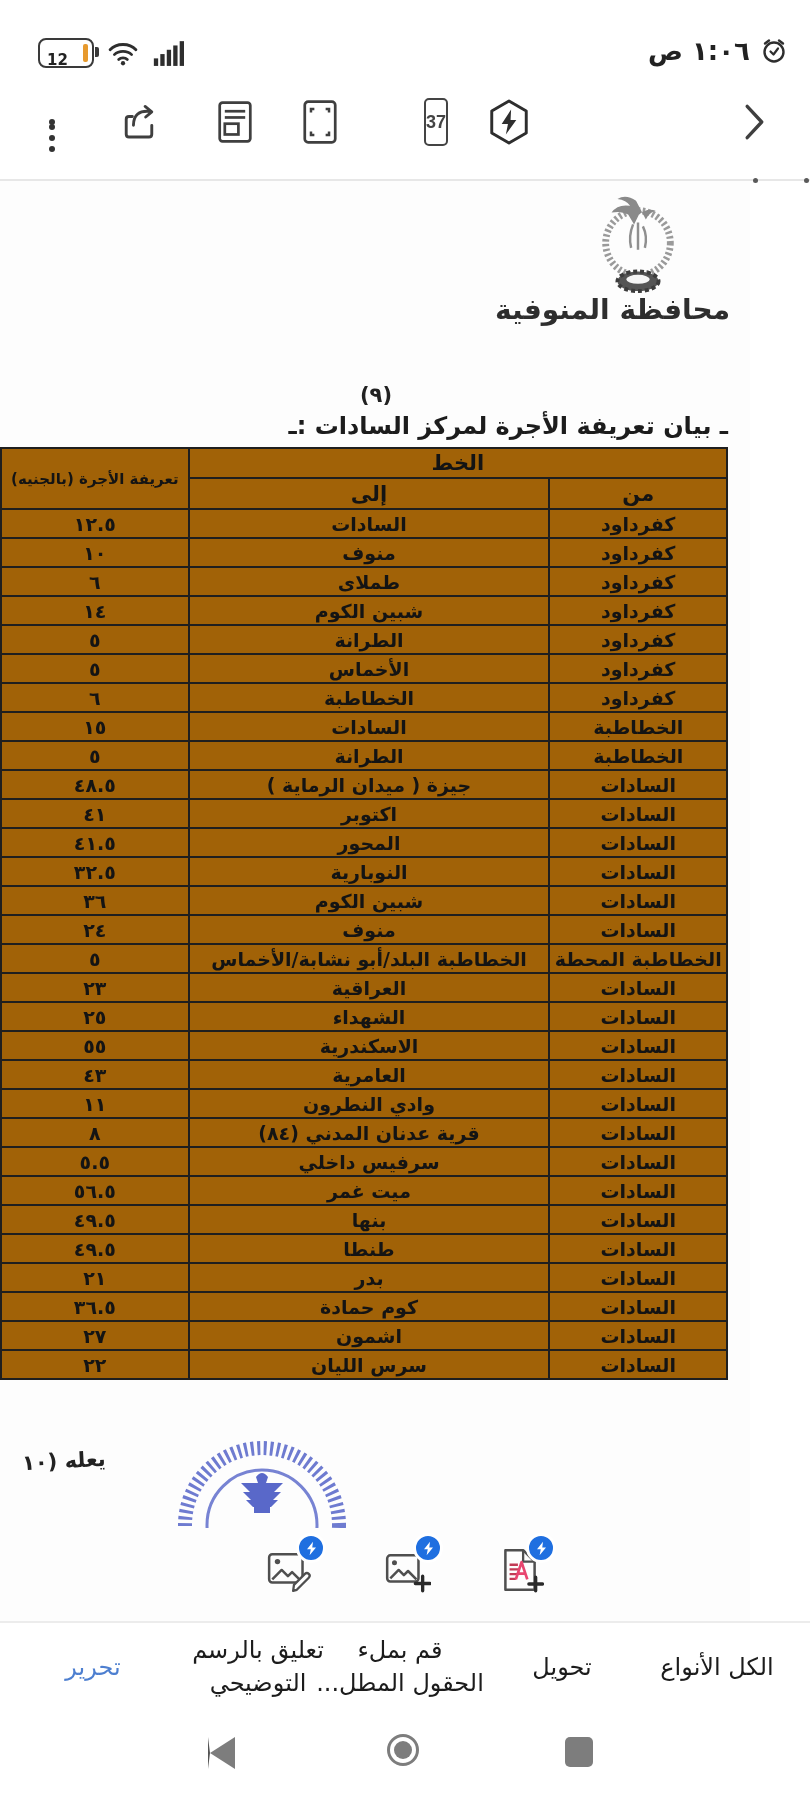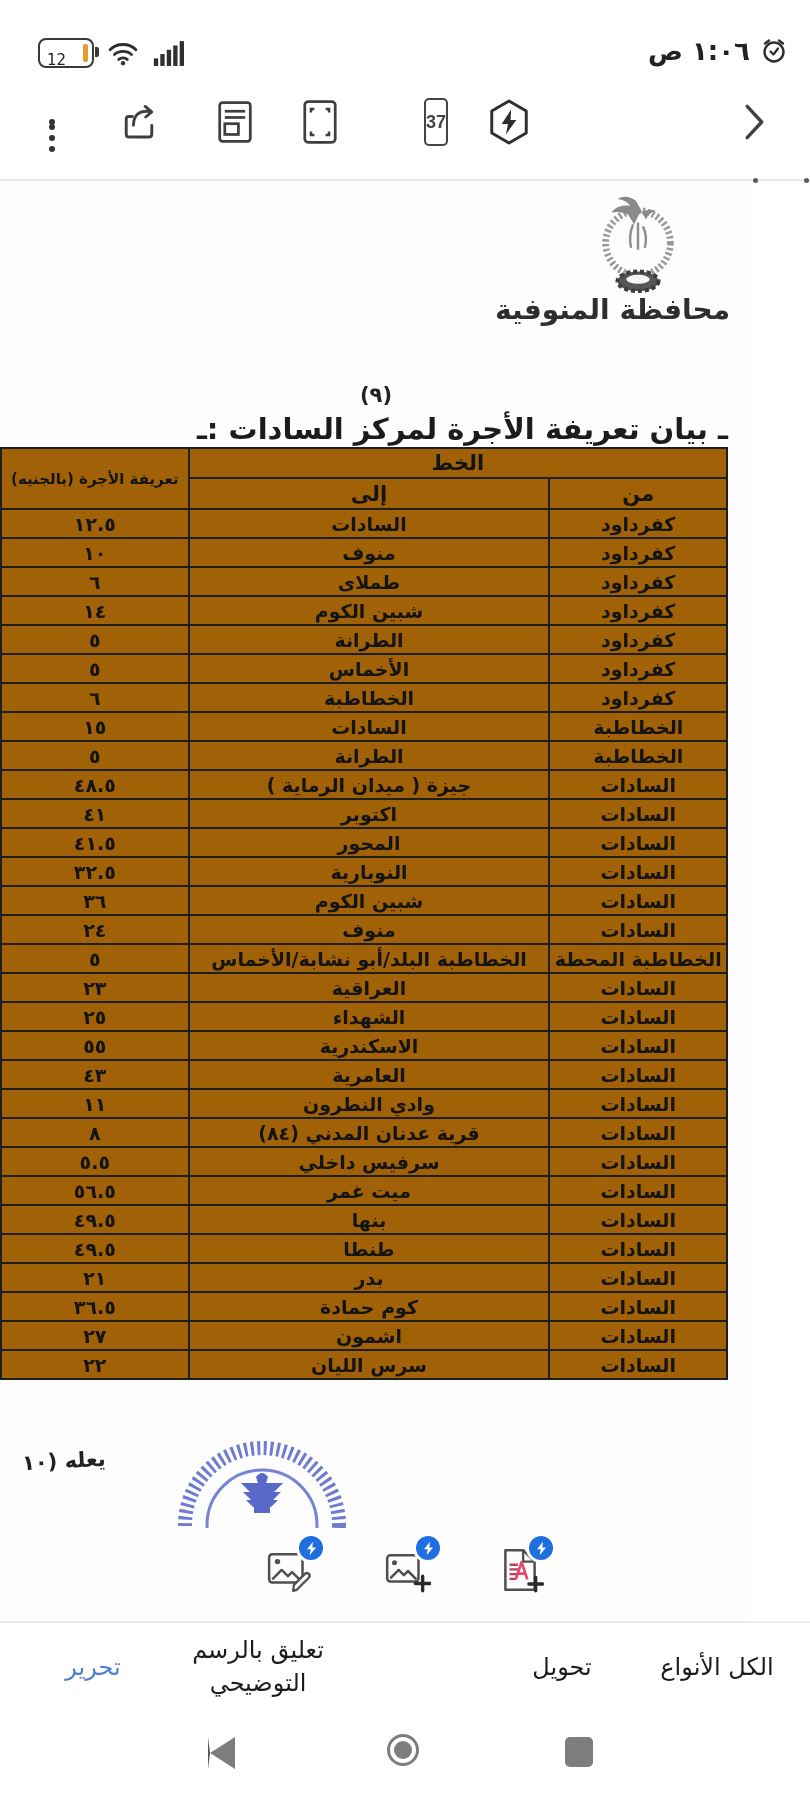--- a/index.html
+++ b/index.html
@@ -2,38 +2,38 @@
 <html lang="ar"><head>
 <meta charset="utf-8">
 <style>
   html,body{margin:0;padding:0;background:#fff;}
   body{font-family:"DejaVu Sans","Liberation Sans",sans-serif;}
   #screen{position:relative;width:810px;height:1800px;background:#fff;overflow:hidden;margin:0 auto;}
 
   
   .status-left{position:absolute;left:38px;top:38px;display:flex;align-items:center;gap:12px;}
   .battery{position:relative;width:52px;height:26px;border:2.5px solid #3a3a3a;border-radius:8px;display:flex;align-items:center;}
-  .battery .pct{font-size:15px;font-weight:normal;color:#222;margin-left:7px;line-height:1;margin-top:15px;}
+  .battery .pct{font-size:15px;font-weight:bold;color:#222;margin-left:7px;line-height:1;margin-top:15px;}
   .battery .warn{position:absolute;right:4px;top:4px;bottom:4px;width:5px;border-radius:2px;}
   .battery .nub{position:absolute;right:-7px;top:7px;width:4px;height:10px;background:#3a3a3a;border-radius:0 2px 2px 0;}
   .status-right{position:absolute;right:22px;top:36px;display:flex;flex-direction:row-reverse;align-items:center;gap:10px;direction:rtl;}
   .time-text{font-size:26px;font-weight:600;color:#222;}
 
   
   .toolbar-btn{position:absolute;top:92px;width:56px;height:60px;display:flex;align-items:center;justify-content:center;background:none;border:none;padding:0;cursor:pointer;}
   .kebab span{display:block;width:6px;height:6px;border-radius:50%;background:#333;margin:5px auto;}
   .page-badge{border:2.5px solid #444;border-radius:5px;width:36px;height:44px;display:flex;align-items:center;justify-content:center;font-size:18px;font-weight:600;color:#444;margin-left:40px;}
   .top-divider{position:absolute;left:0;top:179px;width:810px;height:2px;background:#e7e7e7;}
   .divider-dot{position:absolute;top:178px;width:5px;height:5px;border-radius:50%;background:#5a5a5a;}
 
   
   .doc{position:absolute;left:0;top:181px;width:750px;height:1441px;background:#fdfdfd;direction:rtl;}
   .org-name{position:absolute;right:20px;top:112px;font-size:28px;font-weight:bold;color:#2e2e2e;letter-spacing:-1px;}
   .page-num{position:absolute;left:360px;top:202px;font-size:21px;font-weight:bold;color:#222;}
-  .doc-title{position:absolute;right:22px;top:231px;font-size:29px;font-weight:bold;color:#1c1c1c;}
+  .doc-title{position:absolute;right:22px;top:231px;font-size:24px;font-weight:bold;color:#1c1c1c;}
   .fare-table{position:absolute;right:22px;top:266px;border-collapse:collapse;table-layout:fixed;direction:rtl;background:#a16207;}
   .fare-table th,.fare-table td{border:2px solid #1f1f1f;text-align:center;vertical-align:middle;padding:0;color:#141414;overflow:hidden;white-space:nowrap;}
   .fare-table th{font-size:21px;font-weight:bold;}
   .fare-table td{font-size:19px;font-weight:bold;height:27px;}
   .fare-table .h1{height:30px;}
   .fare-table .h2 th{height:29px;}
   .note{position:absolute;left:22px;top:1268px;font-size:21px;font-weight:bold;color:#222;transform:rotate(-3deg);direction:rtl;}
   .stamp{position:absolute;left:177px;top:1256px;width:170px;height:91px;overflow:hidden;}
 
   
@@ -375,20 +375,24 @@
     </span>
   </button>
 
   <div class="bottom-divider"></div>
   <button class="bb-item" style="left:717px;transform:translateX(-50%)">
     <span>الكل الأنواع</span>
   </button>
   <button class="bb-item" style="left:562px;transform:translateX(-50%)">
     <span>تحويل</span>
   </button>
+  <button class="bb-item" style="left:400px;transform:translateX(-50%)">
+    <span>قم بملء</span>
+    <span>الحقول المطل...</span>
+  </button>
   <button class="bb-item" style="left:258px;transform:translateX(-50%)">
     <span>تعليق بالرسم</span>
     <span>التوضيحي</span>
   </button>
   <button class="bb-item" style="left:93px;transform:translateX(-50%);color:#4d7fd0">
     <span>تحرير</span>
   </button>
 
   <button class="nav-back"></button>
   <button class="nav-home">

